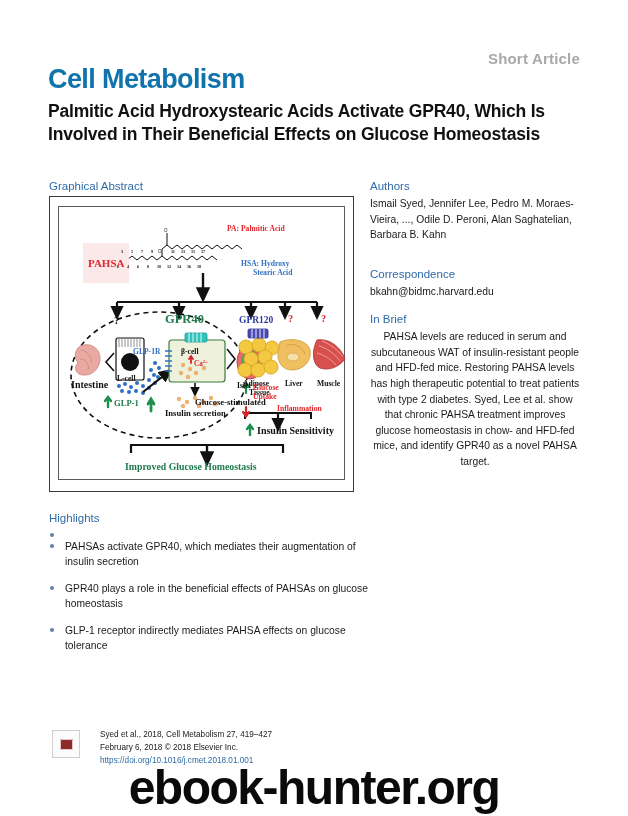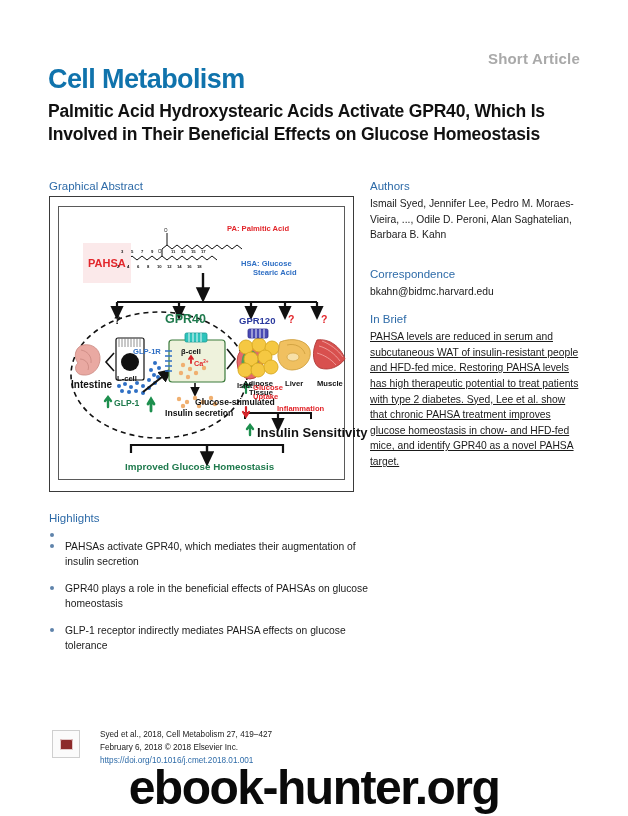--- a/index.html
+++ b/index.html
@@ -38,21 +38,21 @@
   #authors-label{position:absolute;left:370px;top:180px;}
   #correspondence-label{position:absolute;left:370px;top:268px;}
   #inbrief-label{position:absolute;left:370px;top:313px;}
   #highlights-label{position:absolute;left:49px;top:512px;}
 
   .body-text{
     font-size:10.3px;color:#1a1a1a;line-height:1.52;
   }
   #authors-list{position:absolute;left:370px;top:196px;width:215px;}
   #correspondence-email{position:absolute;left:370px;top:284px;width:215px;}
-  #inbrief-text{position:absolute;left:370px;top:329px;width:210px;text-align:left;text-decoration:underline;}
+  #inbrief-text{position:absolute;left:370px;top:329px;width:210px;text-align:center;}
 
   
   #highlights-list{
     position:absolute;left:49px;top:528px;width:320px;
     list-style:none;margin:0;padding:0;
   }
   #highlights-list li{
     position:relative;padding-left:16px;margin-bottom:11px;
     font-size:10.3px;color:#1a1a1a;line-height:1.5;
   }
@@ -95,21 +95,21 @@
   .fig-outer{
     position:absolute;left:49px;top:196px;width:305px;height:296px;
     border:1.5px solid #3a3a3a;background:#fff;box-sizing:border-box;
   }
   .fig-inner{
     position:absolute;left:8px;top:9px;right:8px;bottom:11px;
     border:1px solid #5a5a5a;box-sizing:border-box;background:#fff;
   }
   .fig{position:absolute;inset:0;}
   .fig svg{display:block;}
-  .fl{position:absolute;white-space:nowrap;font-family:Liberation Sans, sans-serif;font-weight:bold;}
+  .fl{position:absolute;white-space:nowrap;font-family:Liberation Serif, serif;font-weight:bold;}
 </style>
 </head>
 <body>
 
 <div class="page">
 
   <div class="short-article">Short Article</div>
   <div class="masthead">Cell Metabolism</div>
   <div class="article-title">Palmitic Acid Hydroxystearic Acids Activate GPR40, Which Is Involved in Their Beneficial Effects on Glucose Homeostasis</div>
 
@@ -300,21 +300,21 @@
             <path d="M191,228 L191,219 M188,222 L191,218 L194,222" stroke="#1d8f4e" stroke-width="2.4" fill="none" stroke-linecap="round"></path>
             <path d="M132,156 L132,150 M130,152 L132,149 L134,152" stroke="#d8242a" stroke-width="1.8" fill="none" stroke-linecap="round"></path>
           </g>
         </svg>
 
         <div class="fl" style="left:24px;top:36px;font-size:11px;background:#fbe9ea;padding:14px 5px;">
           <span style="color:#e2262b;">PAHSA</span>
         </div>
 
         <div class="fl" style="left:168px;top:17px;font-size:7.6px;color:#e2262b;">PA: Palmitic Acid</div>
-        <div class="fl" style="left:182px;top:52px;font-size:7.6px;color:#2f6fc4;">HSA: Glucose</div>
+        <div class="fl" style="left:182px;top:52px;font-size:7.6px;color:#2f6fc4;">HSA: Hydroxy</div>
         <div class="fl" style="left:194px;top:61px;font-size:7.6px;color:#2f6fc4;">Stearic Acid</div>
 
         <div style="position:absolute;left:60px;top:42px;font-size:4.2px;color:#111;">
           <span class="fl" style="left:2px;top:0;">3</span>
           <span class="fl" style="left:12px;top:0;">5</span>
           <span class="fl" style="left:22px;top:0;">7</span>
           <span class="fl" style="left:32px;top:0;">9</span>
           <span class="fl" style="left:52px;top:0;">11</span>
           <span class="fl" style="left:62px;top:0;">13</span>
           <span class="fl" style="left:72px;top:0;">15</span>
@@ -353,21 +353,21 @@
         <div class="fl" style="left:258px;top:172px;font-size:7.6px;color:#111;">Muscle</div>
 
         <div class="fl" style="left:55px;top:191px;font-size:8.6px;color:#1f7a4d;">GLP-1</div>
         <div class="fl" style="left:100px;top:190px;font-size:8.6px;color:#111;margin-left:36px;">Glucose-stimulated</div>
         <div class="fl" style="left:106px;top:201px;font-size:8.6px;color:#111;">Insulin secretion</div>
 
         <div class="fl" style="left:194px;top:176px;font-size:7.6px;color:#e2262b;">Glucose</div>
         <div class="fl" style="left:194px;top:185px;font-size:7.6px;color:#e2262b;">Uptake</div>
         <div class="fl" style="left:194px;top:197px;font-size:7.6px;color:#e2262b;padding-left:24px;">Inflammation</div>
 
-        <div class="fl" style="left:198px;top:218px;font-size:13px;color:#111;">Insulin Sensitivity</div>
+        <div class="fl" style="left:198px;top:218px;font-size:10px;color:#111;">Insulin Sensitivity</div>
         <div class="fl" style="left:66px;top:254px;font-size:9.8px;color:#1f7a4d;">Improved Glucose Homeostasis</div>
 
       </div>
     </div>
   </div>
 
   <div class="sec-label" id="authors-label">Authors</div>
   <div class="body-text" id="authors-list">Ismail Syed, Jennifer Lee, Pedro M. Moraes-Vieira, ..., Odile D. Peroni, Alan Saghatelian, Barbara B. Kahn</div>
 
   <div class="sec-label" id="correspondence-label">Correspondence</div>

